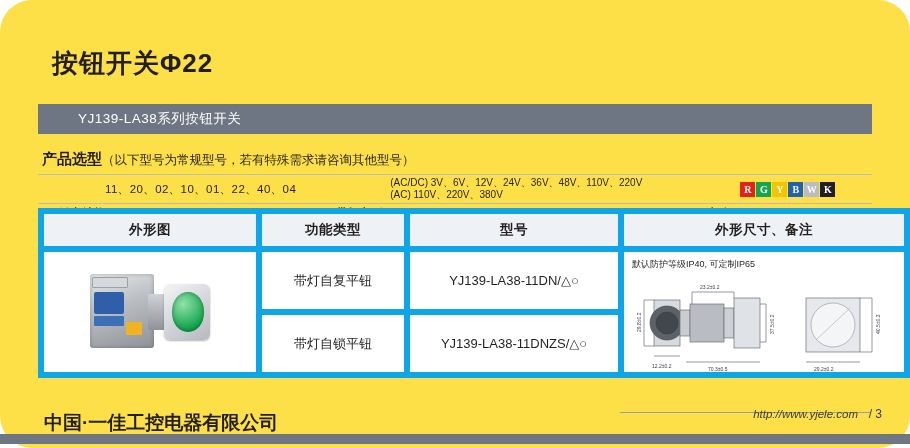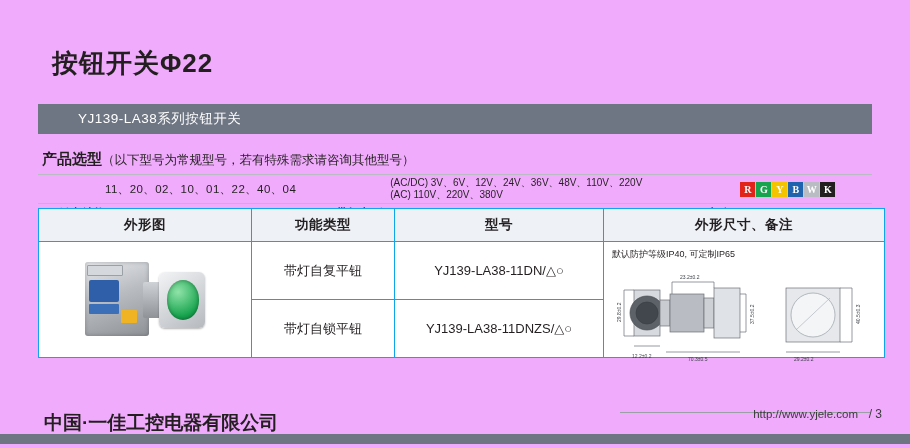--- a/index.html
+++ b/index.html
@@ -11,21 +11,22 @@
     width: 910px;
     height: 448px;
     font-family: "Liberation Sans", sans-serif;
     color: #231f20;
     position: relative;
     overflow: hidden;
   }
   .page {
     position: absolute;
     inset: 0;
-    background: #f0abfc;
+    background: #fde047;
+    border-radius: 32px;
   }
 
   
   .header {
     position: absolute;
     left: 0; top: 0;
     width: 910px;
     height: 104px;
   }
   .page-title {
@@ -235,21 +236,21 @@
   
   .tbl {
     position: absolute;
     left: 38px;
     top: 208px;
     width: 834px;
     border-collapse: collapse;
     table-layout: fixed;
   }
   .tbl th, .tbl td {
-    border: 1px solid #0ea5e9;
+    border: 6px solid #0ea5e9;
   }
   .tbl thead th {
     background: #eef1f6;
     height: 30px;
     font-size: 13.5px;
     font-weight: bold;
     color: #231f20;
     letter-spacing: 0.5px;
   }
   .tbl td {
@@ -371,20 +372,21 @@
     color: #231f20;
     white-space: nowrap;
   }
   .footer-url {
     position: absolute;
     right: 52px;
     top: 12px;
     font-size: 11.5px;
     color: #3b3b3b;
     white-space: nowrap;
+    font-style: italic;
   }
   .footer-page {
     position: absolute;
     right: 28px;
     top: 11px;
     font-size: 12px;
     color: #3b3b3b;
   }
   .footer-band {
     position: absolute;

